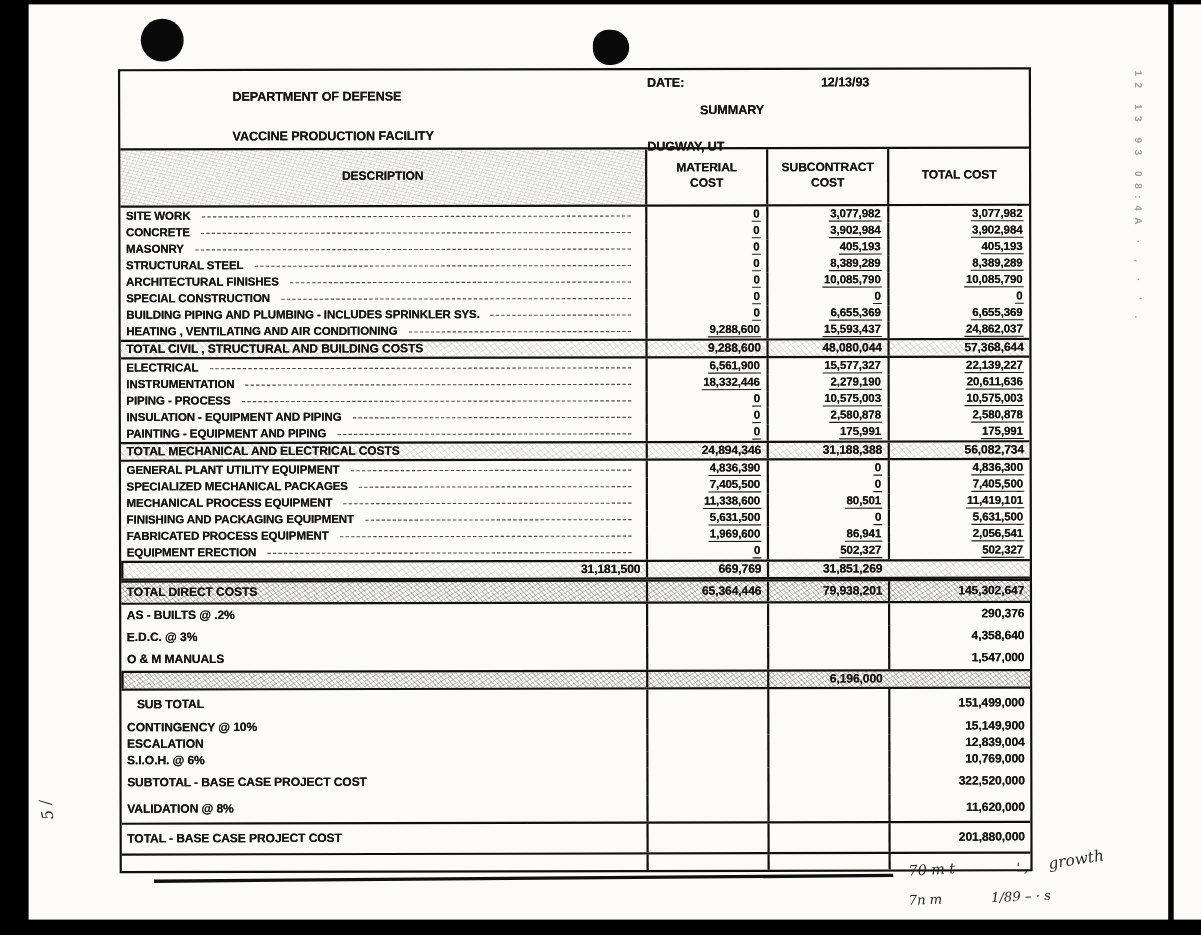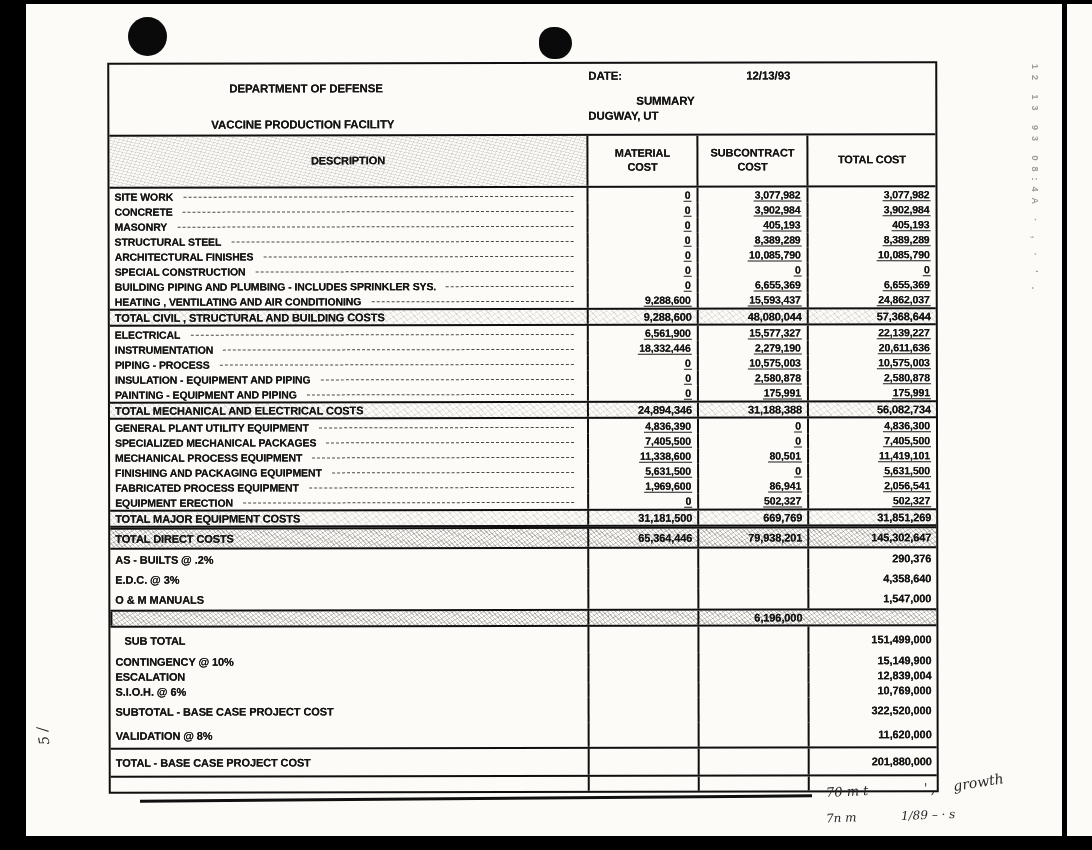--- a/index.html
+++ b/index.html
@@ -19,26 +19,26 @@
   .hole2 { left:539px; top:27px; width:33px; height:32px; border-radius:46% 54% 52% 48%; }
 
   
   .doc-table {
     position:absolute; left:108px; top:62px; width:830px;
     border:2px solid #0f0f0f; transform:rotate(-0.12deg);
     text-shadow: 0 0 0.5px rgba(0,0,0,.85); letter-spacing:-0.1px;
   }
   .band-head { position:relative; height:72px; border-bottom:2px solid #0f0f0f; font-weight:bold; font-size:11.5px; }
   .band-head span { position:absolute; white-space:nowrap; }
-  .org      { left:102px; top:18px;margin-left:18px; }
+  .org      { left:102px; top:18px; }
   .facility { left:102px; top:54px; }
   .date-lb  { left:479px; top:6px;  }
   .date-val { left:637px; top:6px;  }
   .summary  { left:479px; top:31px;margin-left:48px; }
-  .location { left:479px; top:46px; }
+  .location { left:479px; top:64px; }
 
   .band-cols { display:grid; grid-template-columns:477px 110px 110px auto; height:52px; border-bottom:2px solid #0f0f0f; }
   .ch { display:flex; flex-direction:column; justify-content:center; align-items:center;
         border-left:2px solid #0f0f0f; font-weight:bold; font-size:11px; line-height:1.25; text-align:center; }
   .ch-desc { border-left:none;
     background-image: repeating-linear-gradient(13deg, rgba(0,0,0,.10) 0 1px, transparent 1px 3px),
                       repeating-linear-gradient(-67deg, rgba(0,0,0,.08) 0 1px, transparent 1px 4px); }
 
   .t-row { display:grid; grid-template-columns:477px 110px 110px auto; height:15px; }
   .t-row .c { display:flex; align-items:center; justify-content:flex-end;
@@ -432,23 +432,20 @@
             <span class="num-u">0</span>
           </div>
           <div class="c">
             <span class="num-u">502,327</span>
           </div>
           <div class="c">
             <span class="num-u">502,327</span>
           </div>
         </div>
         <div class="t-row total-row">
-          <div class="c d">
-            <span class="lbl">TOTAL MAJOR EQUIPMENT COSTS</span>
-          </div>
           <div class="c">
             <span>31,181,500</span>
           </div>
           <div class="c">
             <span>669,769</span>
           </div>
           <div class="c">
             <span>31,851,269</span>
           </div>
         </div>

